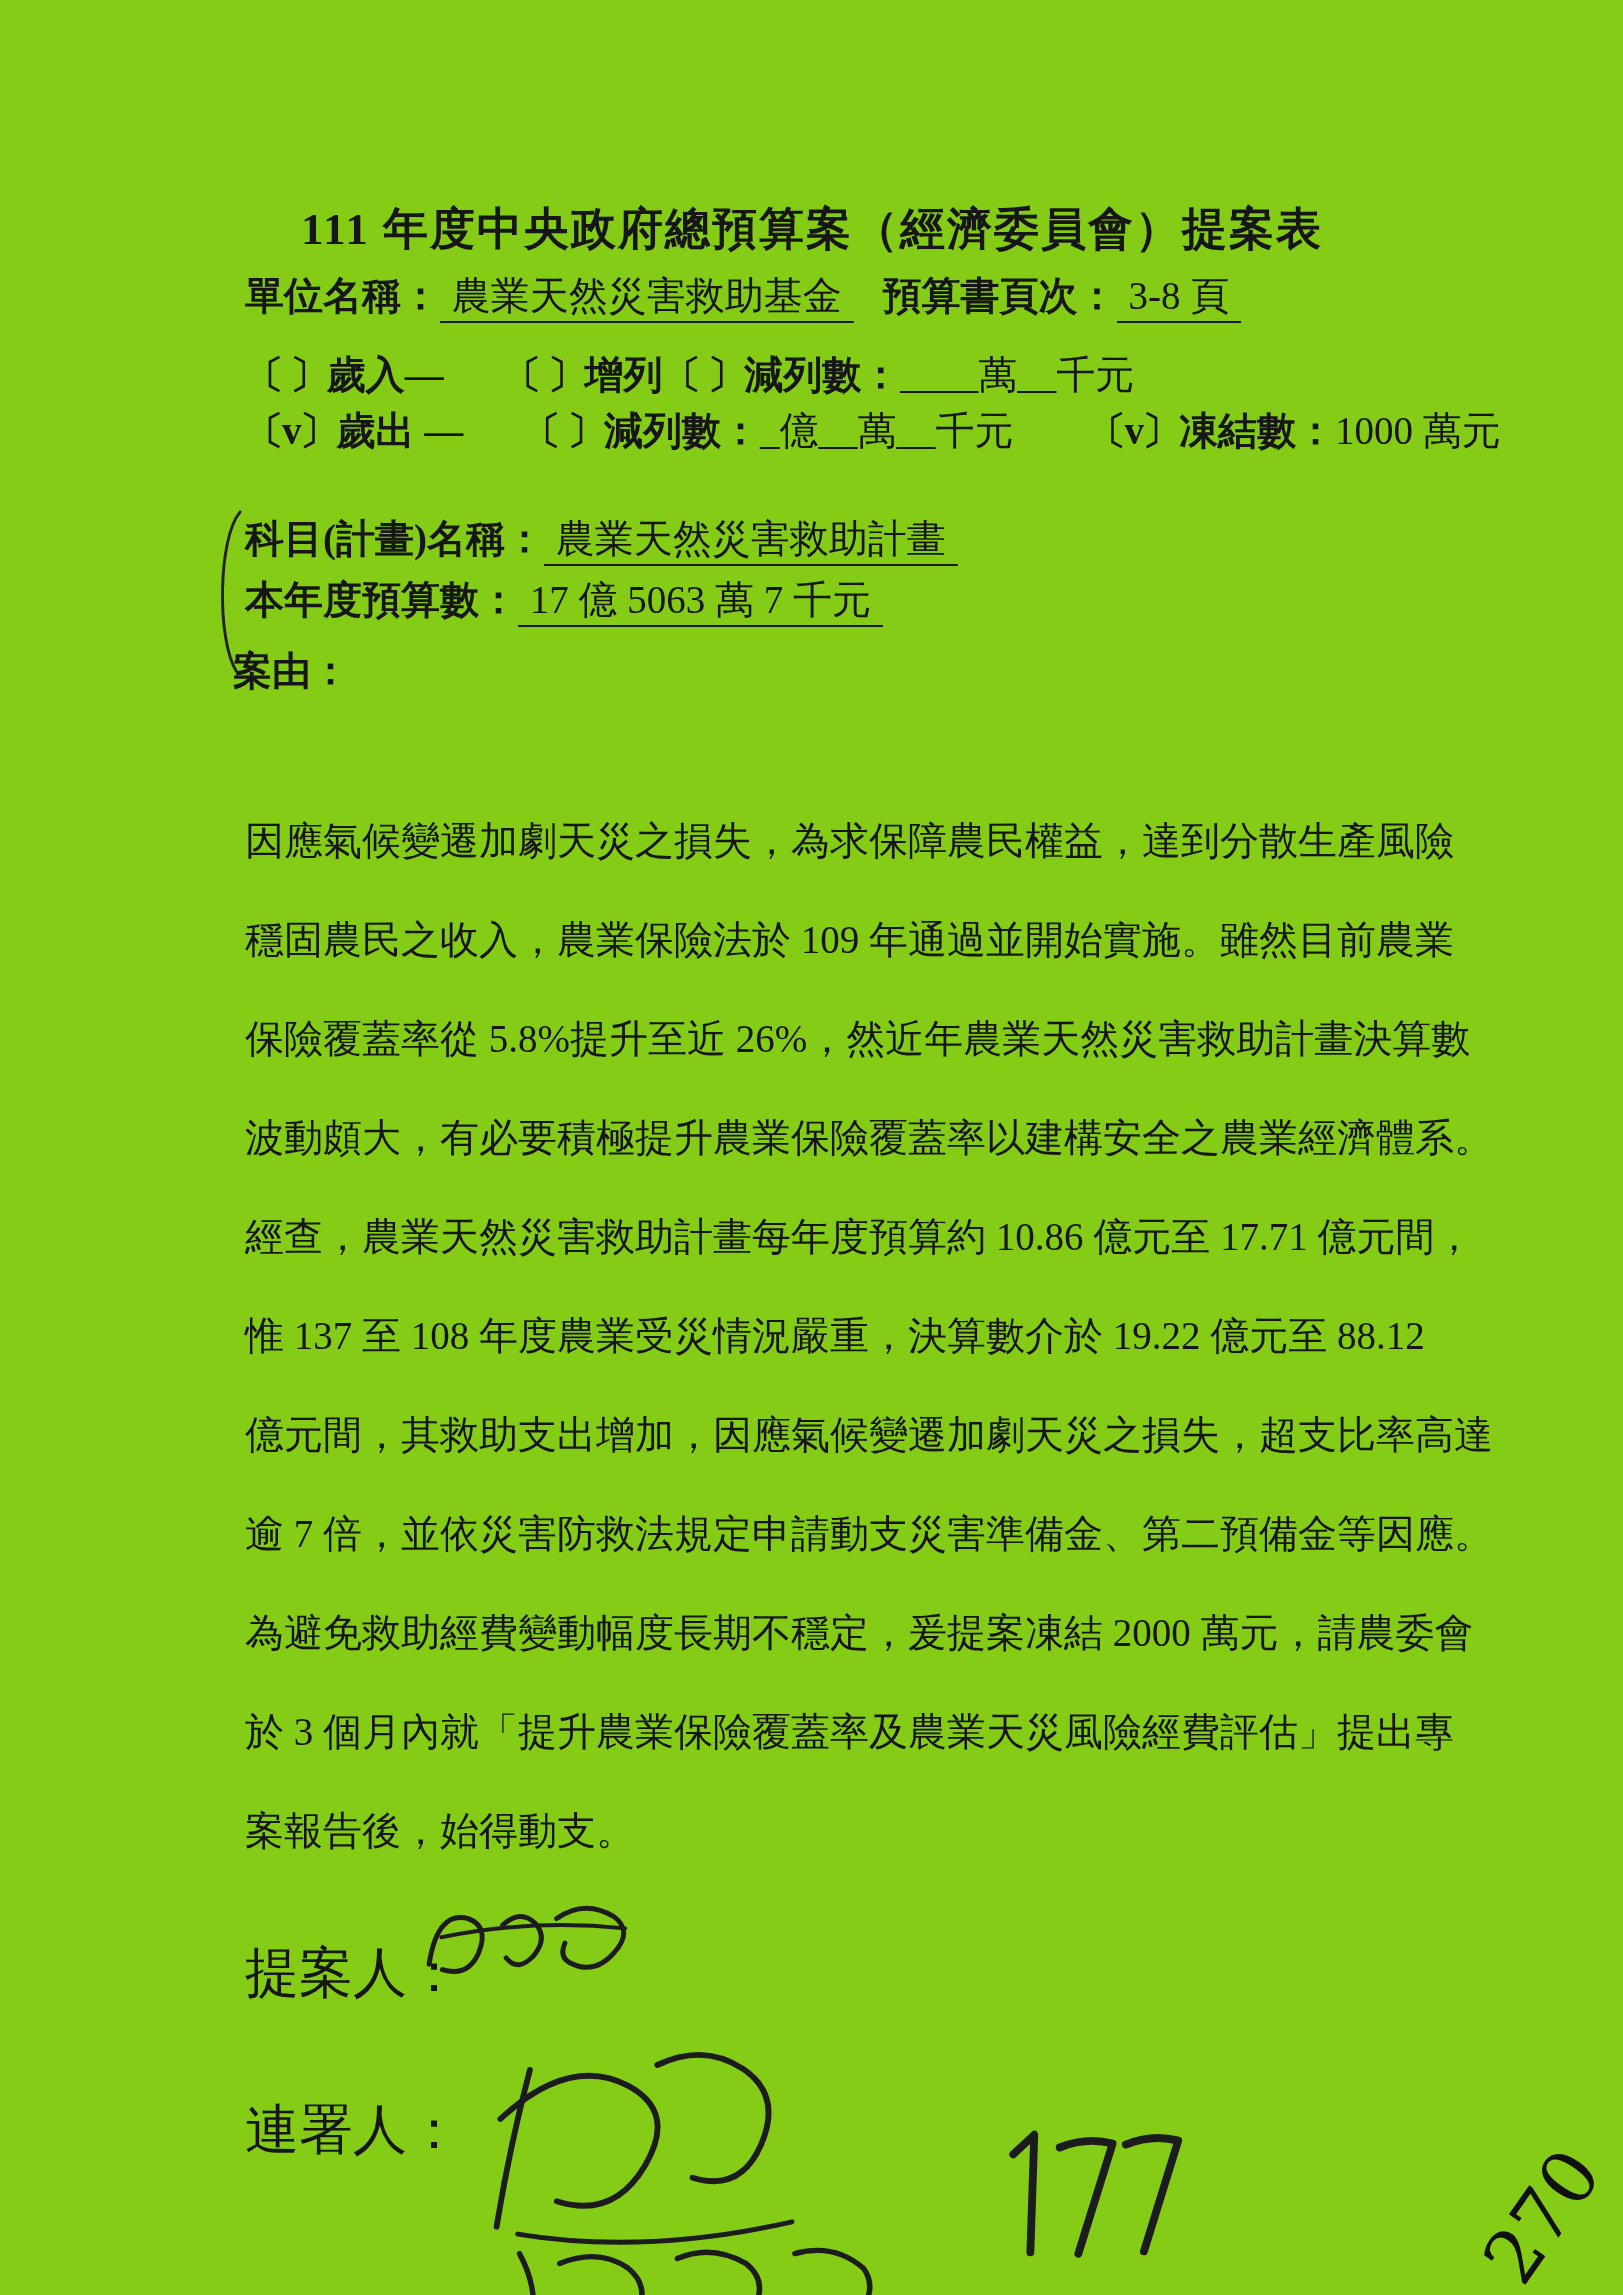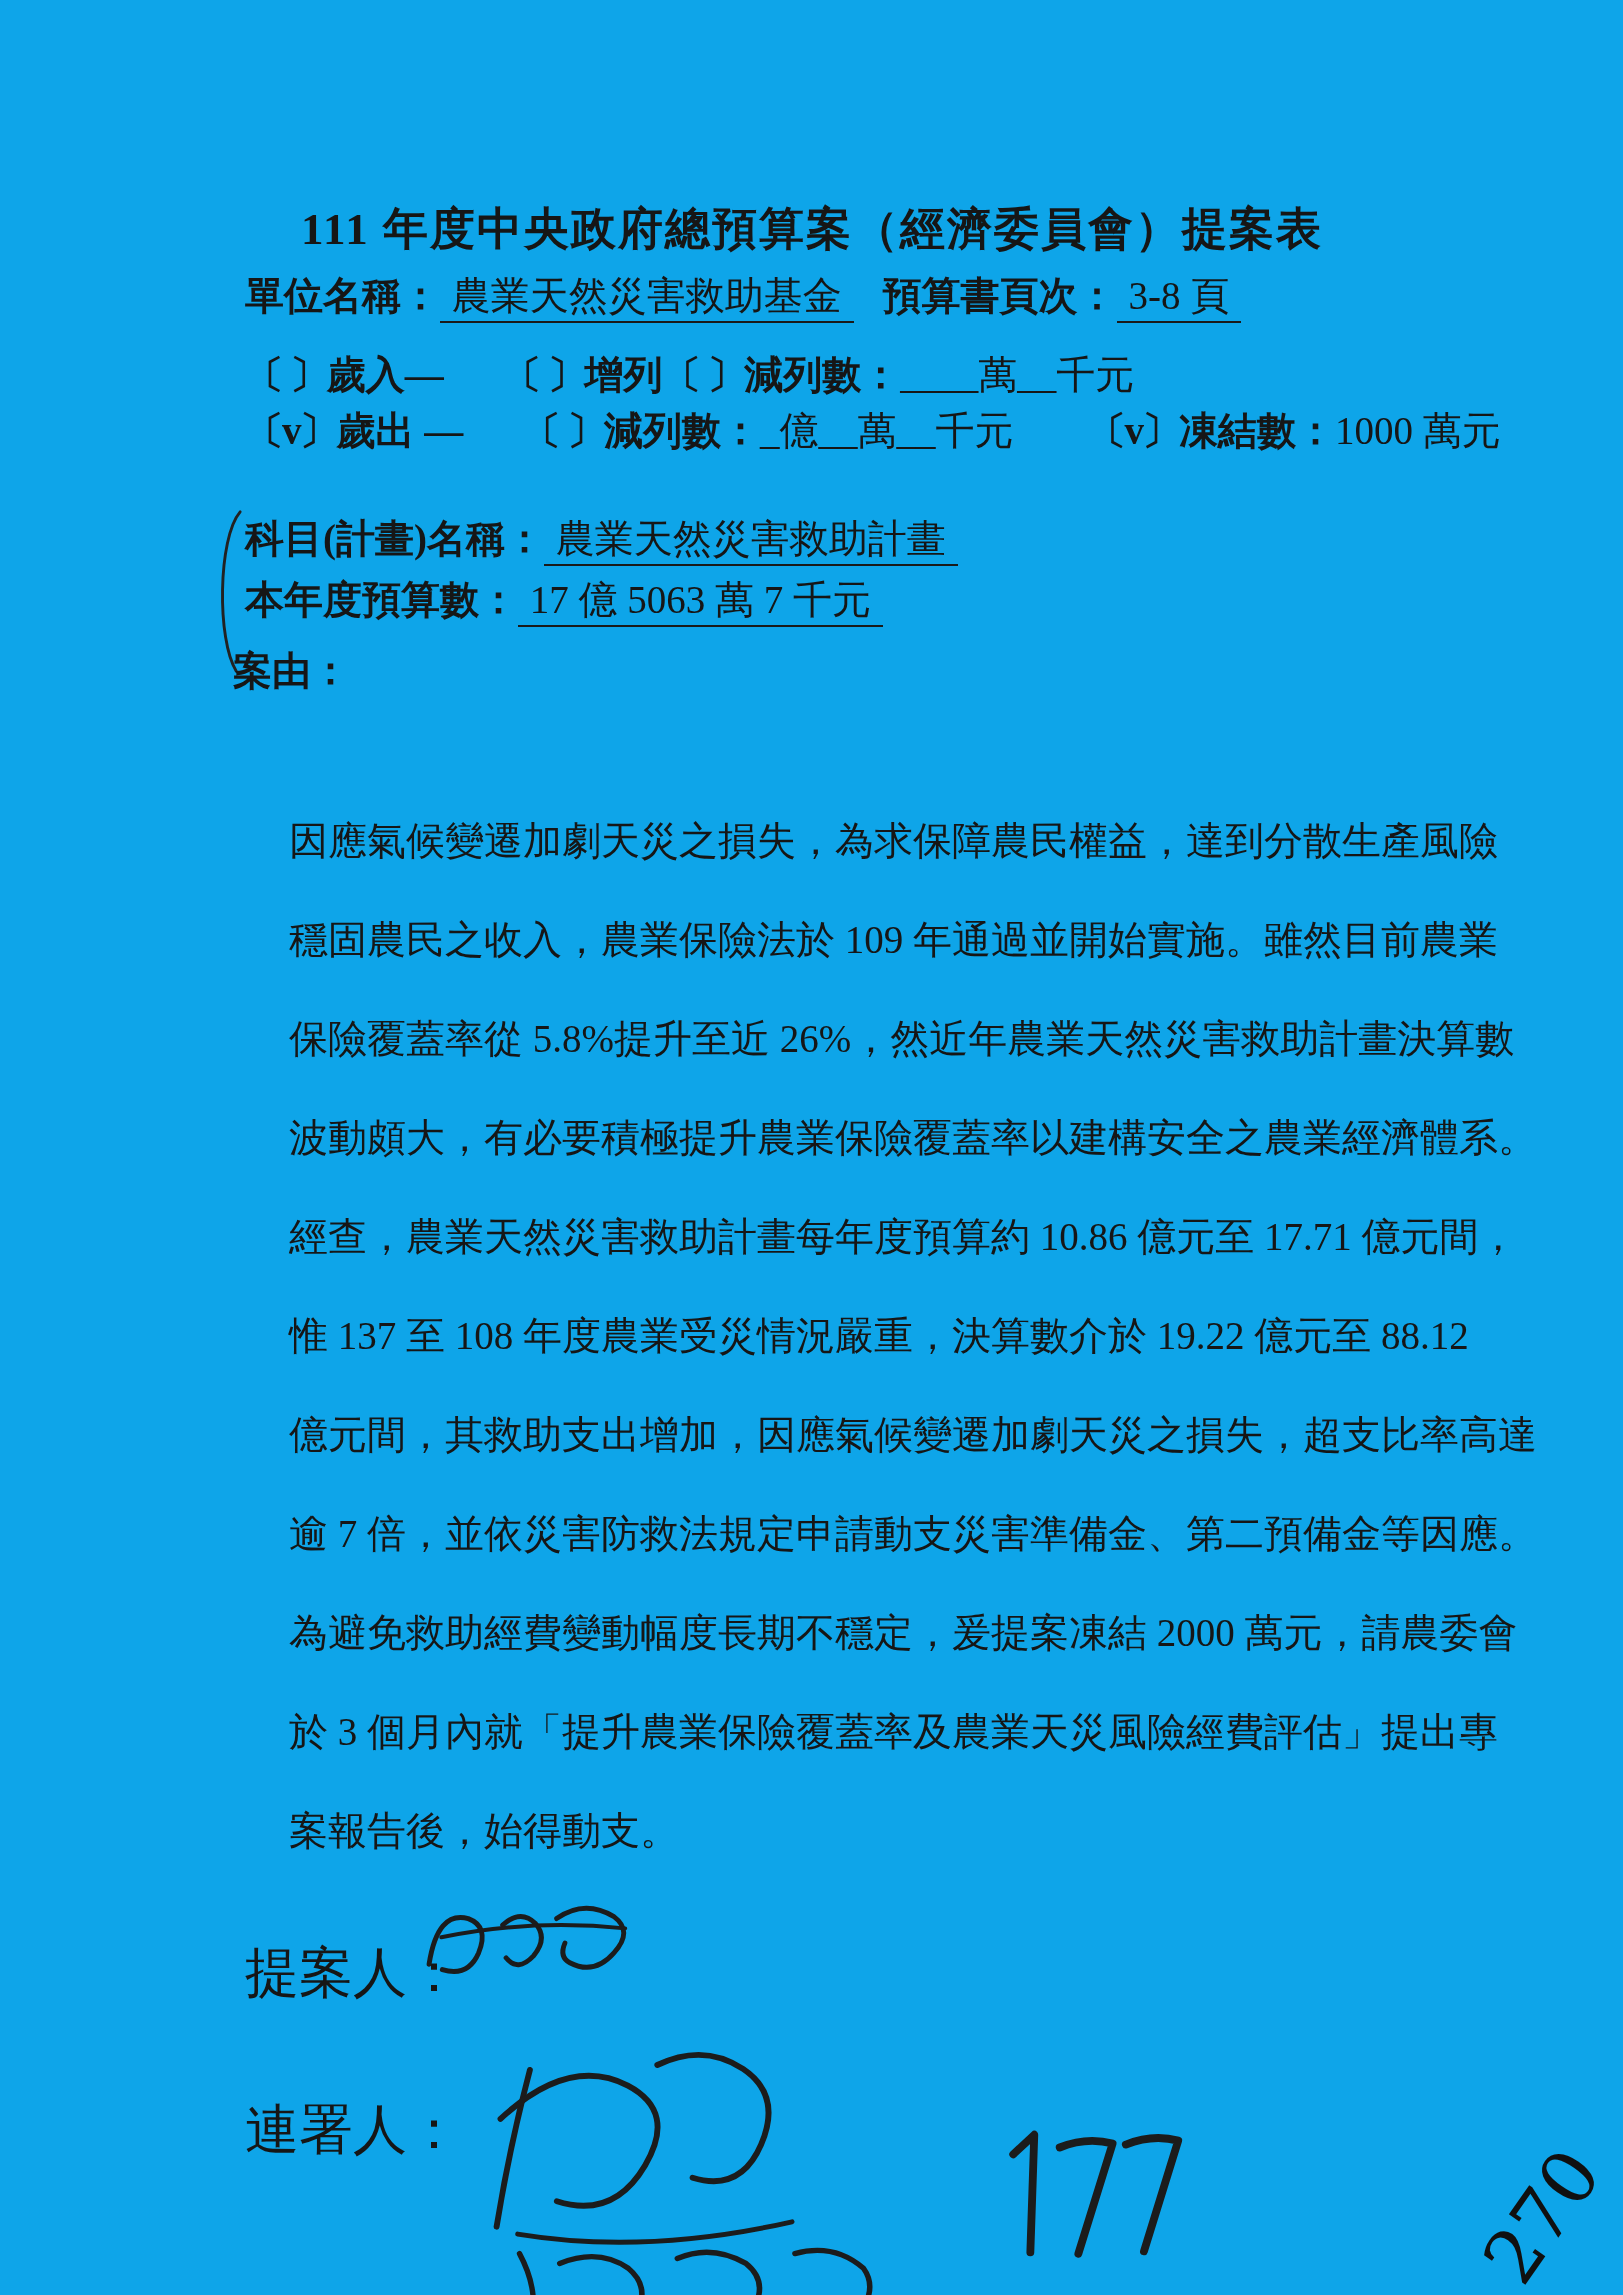--- a/index.html
+++ b/index.html
@@ -4,21 +4,21 @@
 <style>
   html, body {
     margin: 0;
     padding: 0;
     background: #e8e8e8;
   }
   .page {
     position: relative;
     width: 1624px;
     height: 2295px;
-    background: #0ea5e9;
+    background: #84cc16;
     font-family: "Liberation Serif", "DejaVu Serif", serif;
     color: #161616;
     overflow: hidden;
   }
   .title {
     position: absolute;
     top: 199px;
     left: 0;
     width: 100%;
     text-align: center;
@@ -47,21 +47,20 @@
     position: absolute;
     top: 791px;
     left: 245px;
     width: 1226px;
     font-size: 39px;
   }
   .body-line {
     height: 99px;
     line-height: 99px;
     white-space: nowrap;
-    margin-left: 44px;
   }
   .sig-row {
     position: absolute;
     left: 245px;
     font-size: 54px;
     font-weight: 400;
     white-space: nowrap;
   }
   .signature {
     position: absolute;

